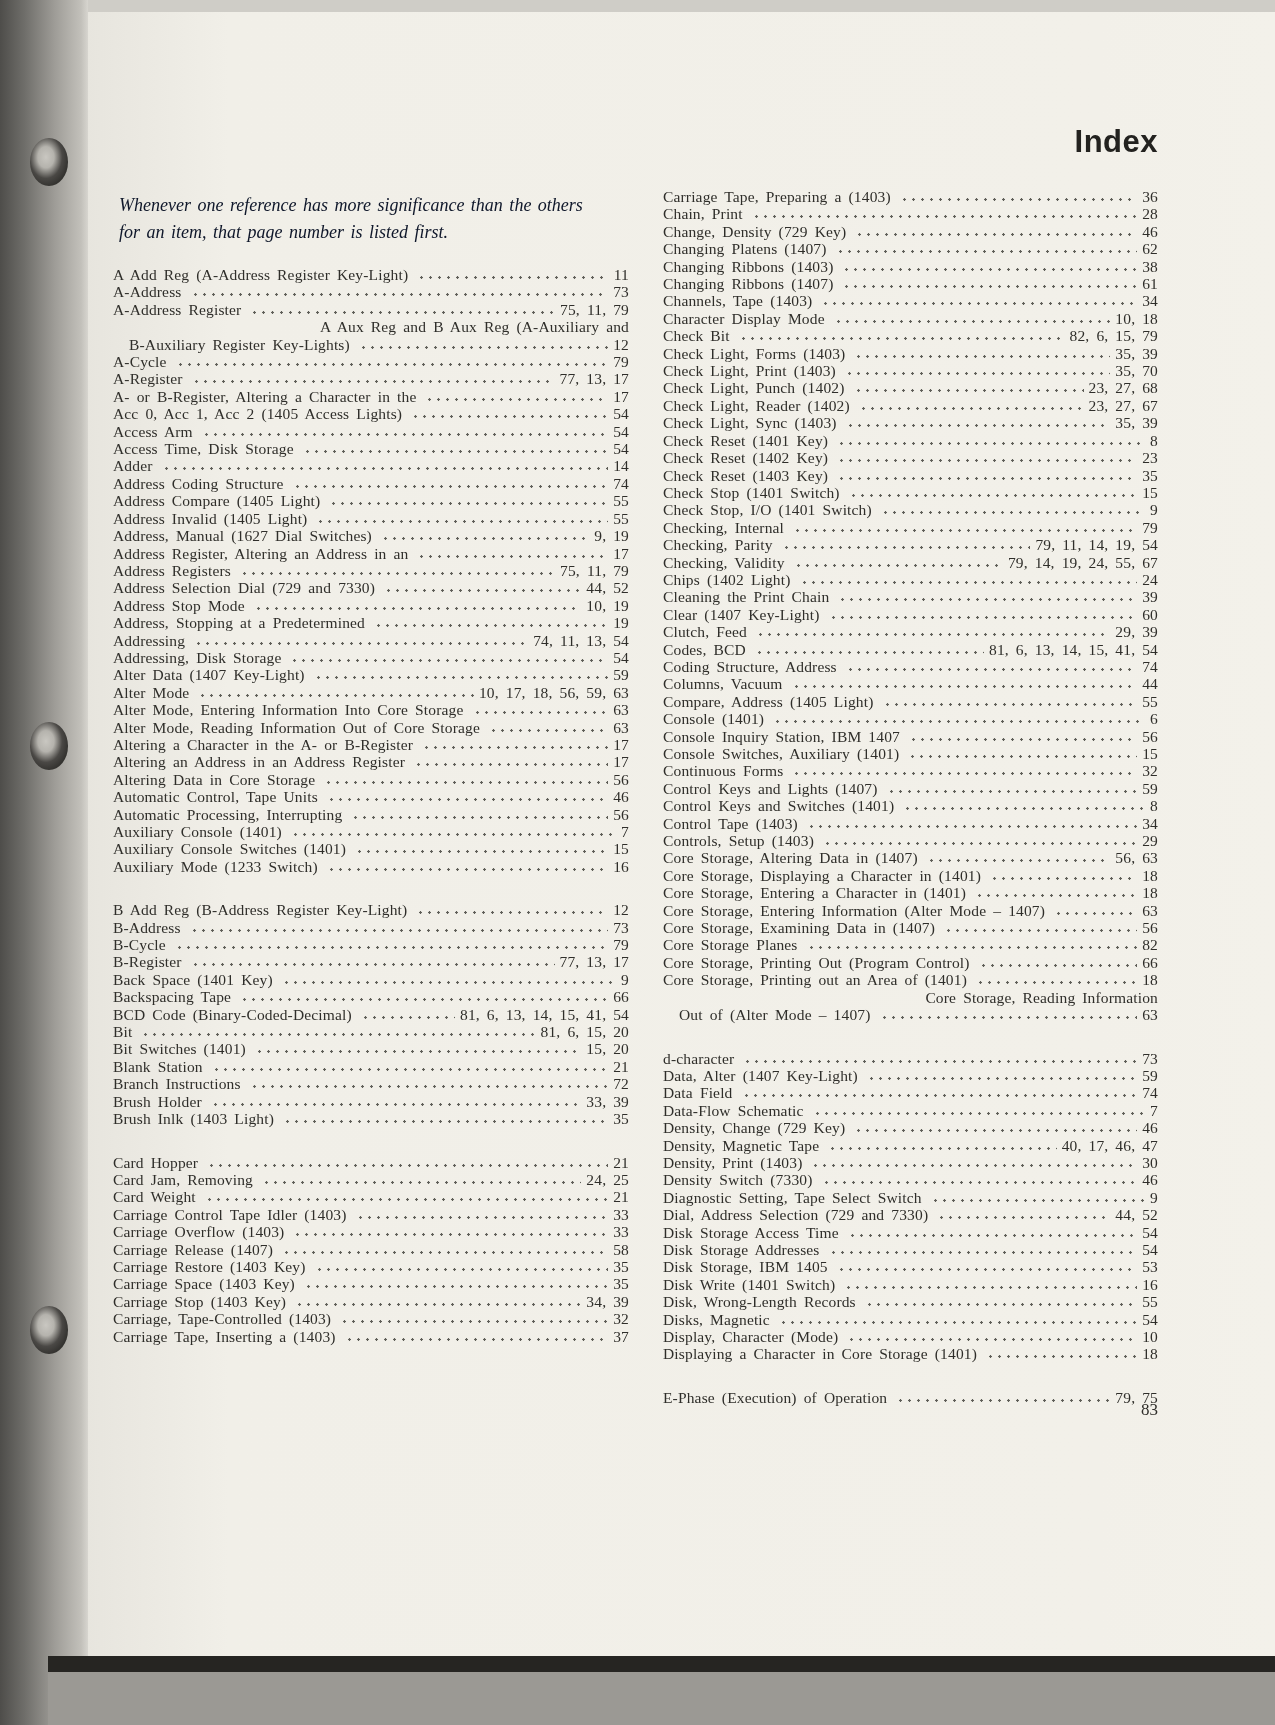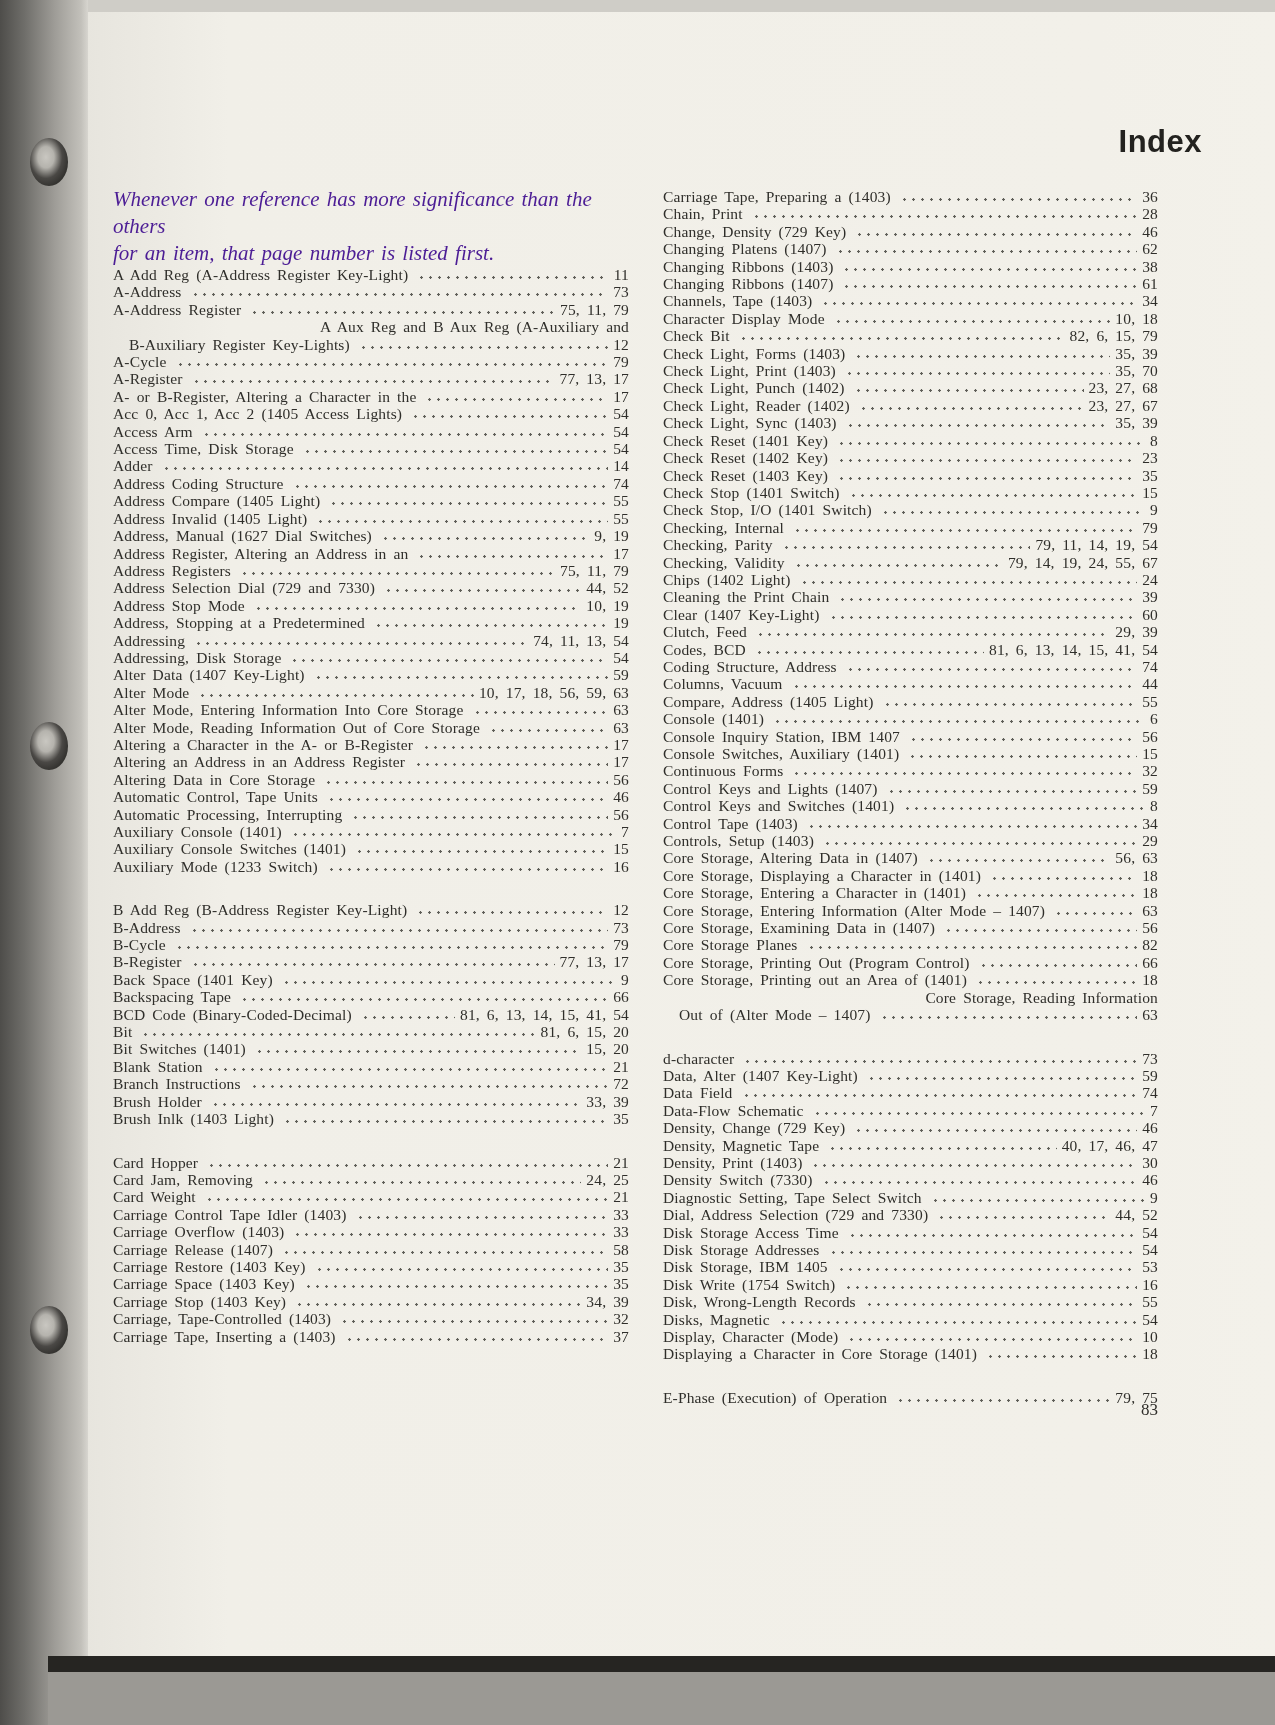--- a/index.html
+++ b/index.html
@@ -20,27 +20,27 @@
   }
   .bottom-band{position:absolute;left:48px;top:1656px;width:1227px;height:16px;background:#262522;z-index:4;}
   .bottom-bed{position:absolute;left:48px;top:1672px;width:1227px;height:53px;background:#9b9994;z-index:4;}
   .hole{
     position:absolute;left:30px;width:38px;height:48px;border-radius:50%;z-index:5;
     background:radial-gradient(ellipse at 42% 40%, #c9c7c1 0%, #b5b3ad 26%, #4a4845 52%, #2e2d2a 78%);
   }
   .hole1{top:138px;} .hole2{top:722px;} .hole3{top:1306px;}
 
   .title{
-    position:absolute;top:124px;left:1004px;width:198px;text-align:right;z-index:6;margin:0;
+    position:absolute;top:124px;left:960px;width:198px;text-align:right;z-index:6;margin:0;
     font-family:"Liberation Sans", sans-serif;font-weight:700;font-size:31px;color:#23221f;
     letter-spacing:0.5px;
   }
   .note{
-    position:absolute;top:186px;left:113px;width:516px;z-index:6;margin:0;
-    font-style:italic;font-size:21px;line-height:27px;color:#4c1d95;word-spacing:2px;
+    position:absolute;top:186px;left:113px;width:516px;z-index:6;margin:6px;
+    font-style:italic;font-size:18px;line-height:27px;color:#0f172a;word-spacing:2px;
   }
   .col{position:absolute;z-index:6;color:#2f2e2a;font-size:15.5px;line-height:17.4px;word-spacing:3px;letter-spacing:0.15px;text-align:right;}
   .col-left{left:113px;top:266px;width:516px;}
   .col-right{left:663px;top:188px;width:495px;}
   .group + .group{margin-top:26px;}
   .entry{display:flex;align-items:baseline;}
   .entry-first{white-space:nowrap;}
   .entry .t{white-space:nowrap;}
   .entry.cont .t{padding-left:16px;}
   .entry .p{white-space:nowrap;margin-left:3px;}
@@ -670,21 +670,21 @@
           <span class="t">Disk Storage Addresses</span>
           <span class="dots"></span>
           <span class="p">54</span>
         </div>
         <div class="entry">
           <span class="t">Disk Storage, IBM 1405</span>
           <span class="dots"></span>
           <span class="p">53</span>
         </div>
         <div class="entry">
-          <span class="t">Disk Write (1754 Switch)</span>
+          <span class="t">Disk Write (1401 Switch)</span>
           <span class="dots"></span>
           <span class="p">16</span>
         </div>
         <div class="entry">
           <span class="t">Disk, Wrong-Length Records</span>
           <span class="dots"></span>
           <span class="p">55</span>
         </div>
         <div class="entry">
           <span class="t">Disks, Magnetic</span>

